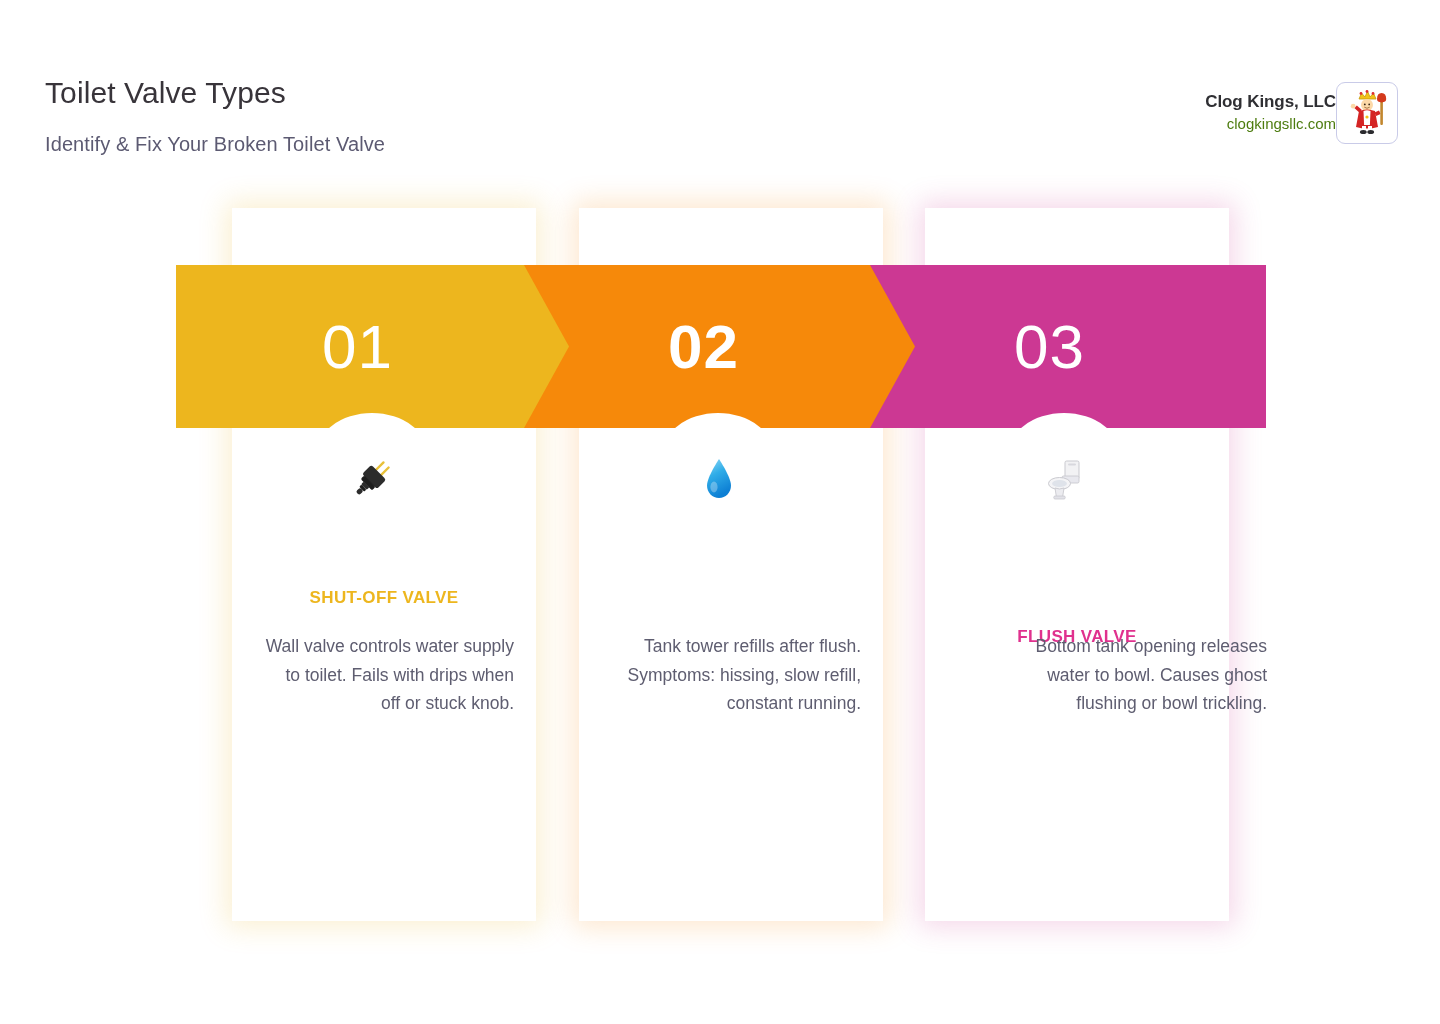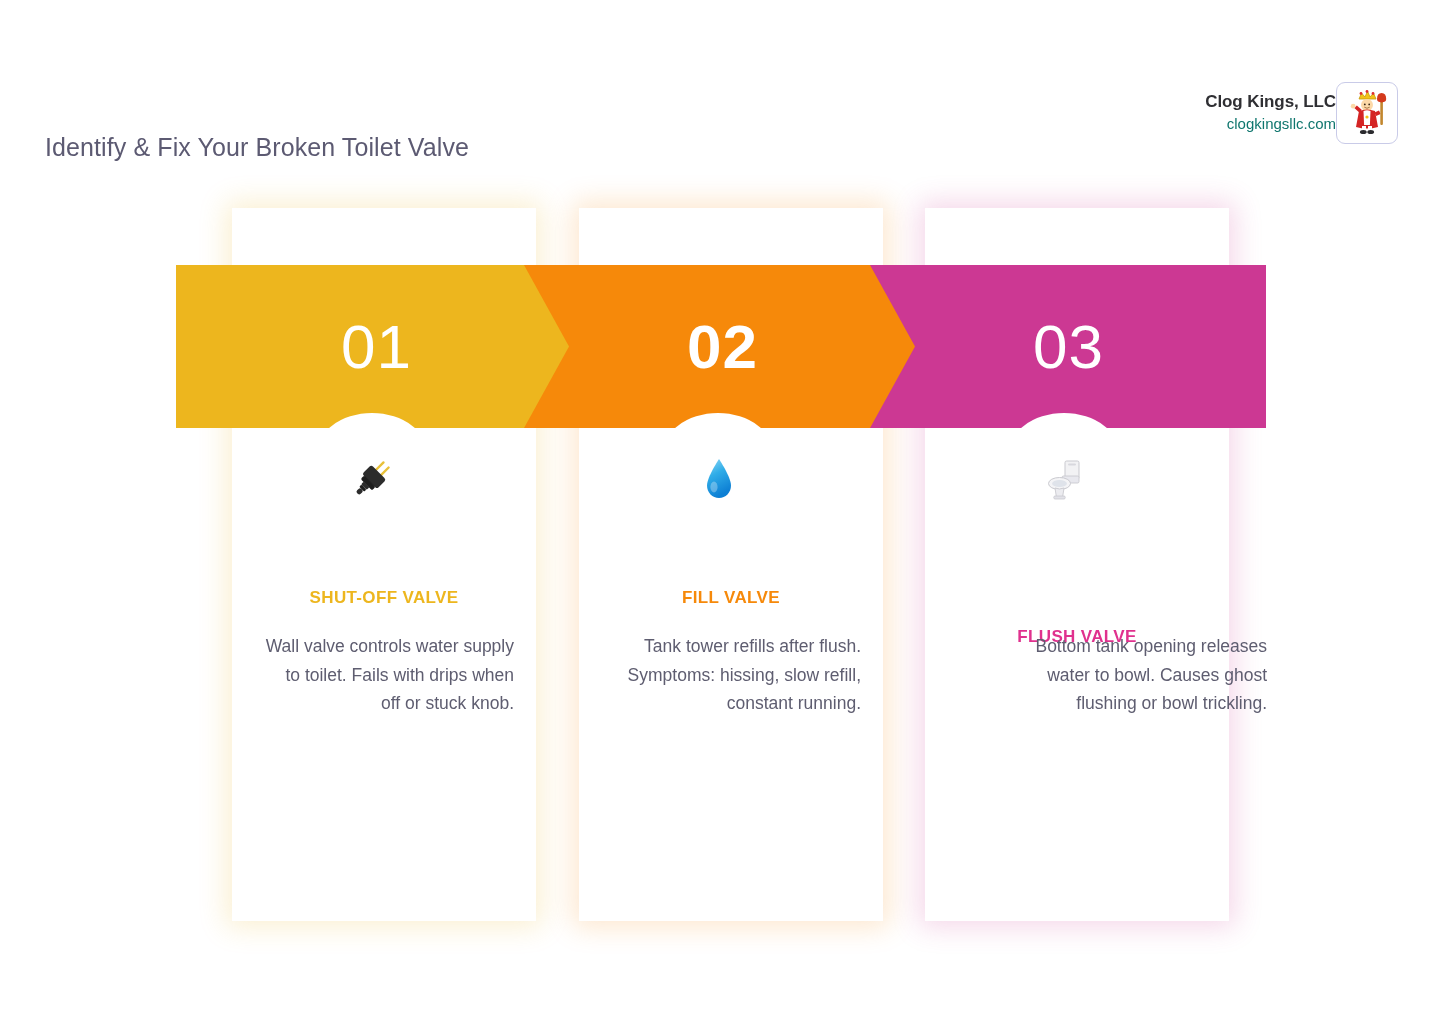--- a/index.html
+++ b/index.html
@@ -13,27 +13,27 @@
 
   
   .header { position:absolute; left:0; top:0; width:1440px; height:185px; }
   .title {
     position:absolute; left:45px; top:76px;
     font-size:30px; font-weight:400; color:#38343a;
     letter-spacing:0.1px; line-height:1.1;
   }
   .subtitle {
     position:absolute; left:45px; top:132px;
-    font-size:25px; font-weight:400; color:#5c5a72;
+    font-size:20px; font-weight:400; color:#5c5a72;
     letter-spacing:0.1px; line-height:1.2;
   }
   .brand { position:absolute; right:42px; top:82px; display:flex; align-items:center; }
   .brand-text { text-align:right; }
   .brand-name { font-size:17px; font-weight:700; color:#2f2f33; line-height:1.35; letter-spacing:-0.1px; }
-  .brand-url  { font-size:15px; font-weight:400; color:#0f766e; line-height:1.35; }
+  .brand-url  { font-size:15px; font-weight:400; color:#4d7c0f; line-height:1.35; }
   .brand-logo {
     width:62px; height:62px; border-radius:9px;
     background:#ffffff; border:1px solid #c9cbe8;
     display:flex; align-items:center; justify-content:center;
     overflow:hidden; flex:none;
   }
   .brand-logo svg { display:block; }
 
   
   .cards { position:absolute; left:12px; top:0; width:1440px; height:852px; }
@@ -61,21 +61,21 @@
   }
   .card.c3 .card-body { width:268px;margin-left:44px; }
 
   
   .banner { position:absolute; left:176px; top:265px; width:1090px; height:163px; }
   .banner svg { display:block; }
   .banner-num {
     position:absolute; top:0; height:163px; width:363px;
     display:flex; align-items:center; justify-content:center;
     color:#ffffff; font-size:62px; font-weight:300;
-    letter-spacing:1px; line-height:1;margin-left:19px;
+    letter-spacing:1px; line-height:1;
   }
   .banner-num.n1 { left:0px; }
   .banner-num.n2 { left:346px;font-weight:bold; }
   .banner-num.n3 { left:692px; }
 
   
   .step-icon {
     position:absolute; top:448px; width:304px; height:62px;
     display:flex; align-items:center; justify-content:center;
     font-size:42px; line-height:1;
@@ -85,20 +85,21 @@
   .step-icon.s2 { left:567px; }
   .step-icon.s3 { left:913px; }
   .step-icon svg { display:block; }
 </style>
 </head>
 <body>
 
 <div class="page">
 
   <div class="header">
+    <div class="title">Toilet Valve Types</div>
     <div class="subtitle">Identify &amp; Fix Your Broken Toilet Valve</div>
 
     <div class="brand">
       <div class="brand-text">
         <div class="brand-name">Clog Kings, LLC</div>
         <div class="brand-url">clogkingsllc.com</div>
       </div>
       <div class="brand-logo">
         <svg width="56" height="56" viewBox="0 0 56 56" aria-hidden="true">
 
@@ -134,21 +135,20 @@
   </div>
 
   <div class="cards">
 
     <div class="card c1">
       <div class="card-title">SHUT-OFF VALVE</div>
       <div class="card-body">Wall valve controls water supply to toilet. Fails with drips when off or stuck knob.</div>
     </div>
 
     <div class="card c2">
-      <div class="card-title">FILL VALVE</div>
       <div class="card-body">Tank tower refills after flush. Symptoms: hissing, slow refill, constant running.</div>
     </div>
 
     <div class="card c3">
       <div class="card-title">FLUSH VALVE</div>
       <div class="card-body">Bottom tank opening releases water to bowl. Causes ghost flushing or bowl trickling.</div>
     </div>
   </div>
 
   <div class="banner">

